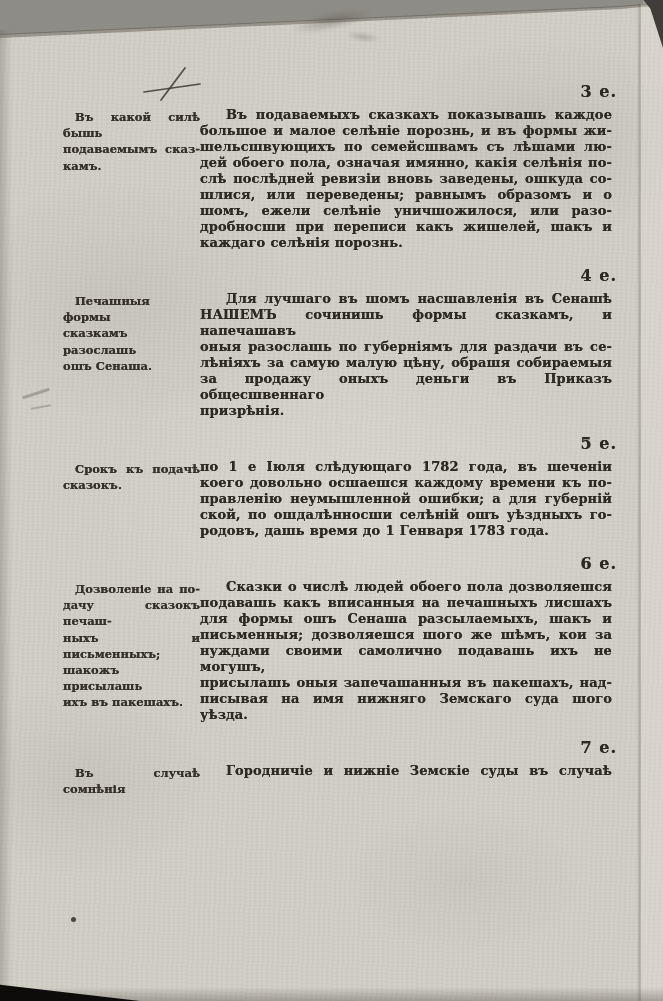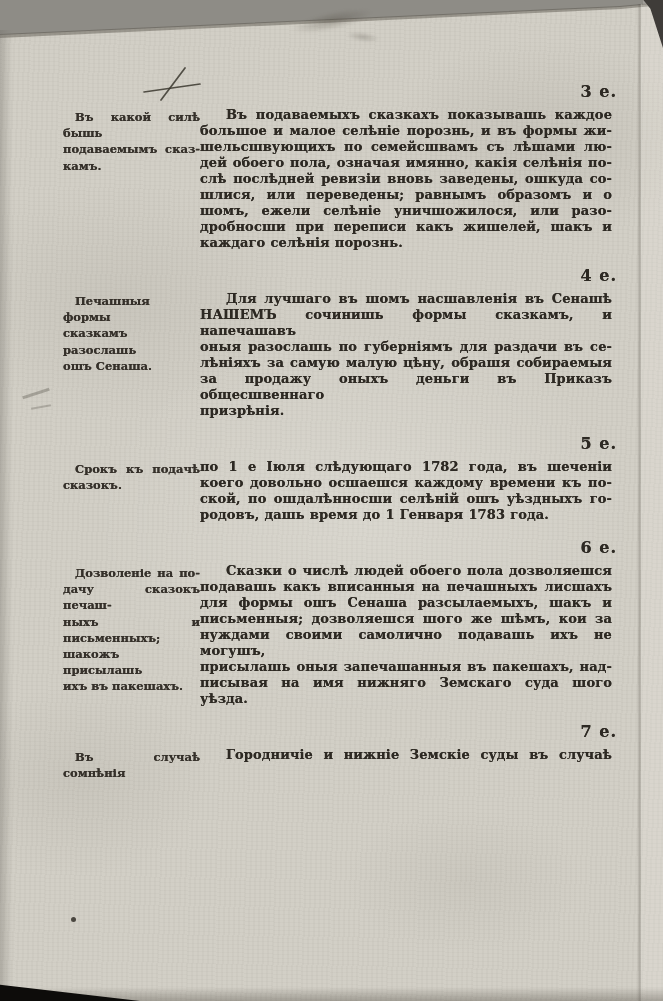--- a/index.html
+++ b/index.html
@@ -133,20 +133,21 @@
       <div class="section">
         <div class="section-number">5 е.</div>
         <div class="section-row">
           <div class="margin-note">
             <div class="jl mind">Срокъ къ подачѣ</div>
             <div class="ll">сказокъ.</div>
           </div>
           <div class="paragraph">
             <div class="jl">по 1 е Іюля слѣдующаго 1782 года, въ шеченіи</div>
             <div class="jl">коего довольно осшаешся каждому времени къ по-</div>
+            <div class="jl">правленію неумышленной ошибки; а для губерній</div>
             <div class="jl">ской, по ошдалѣнносши селѣній ошъ уѣздныхъ го-</div>
             <div class="ll">родовъ, дашь время до 1 Генваря 1783 года.</div>
           </div>
         </div>
       </div>
       <div class="section">
         <div class="section-number">6 е.</div>
         <div class="section-row">
           <div class="margin-note">
             <div class="jl mind">Дозволеніе на по-</div>

